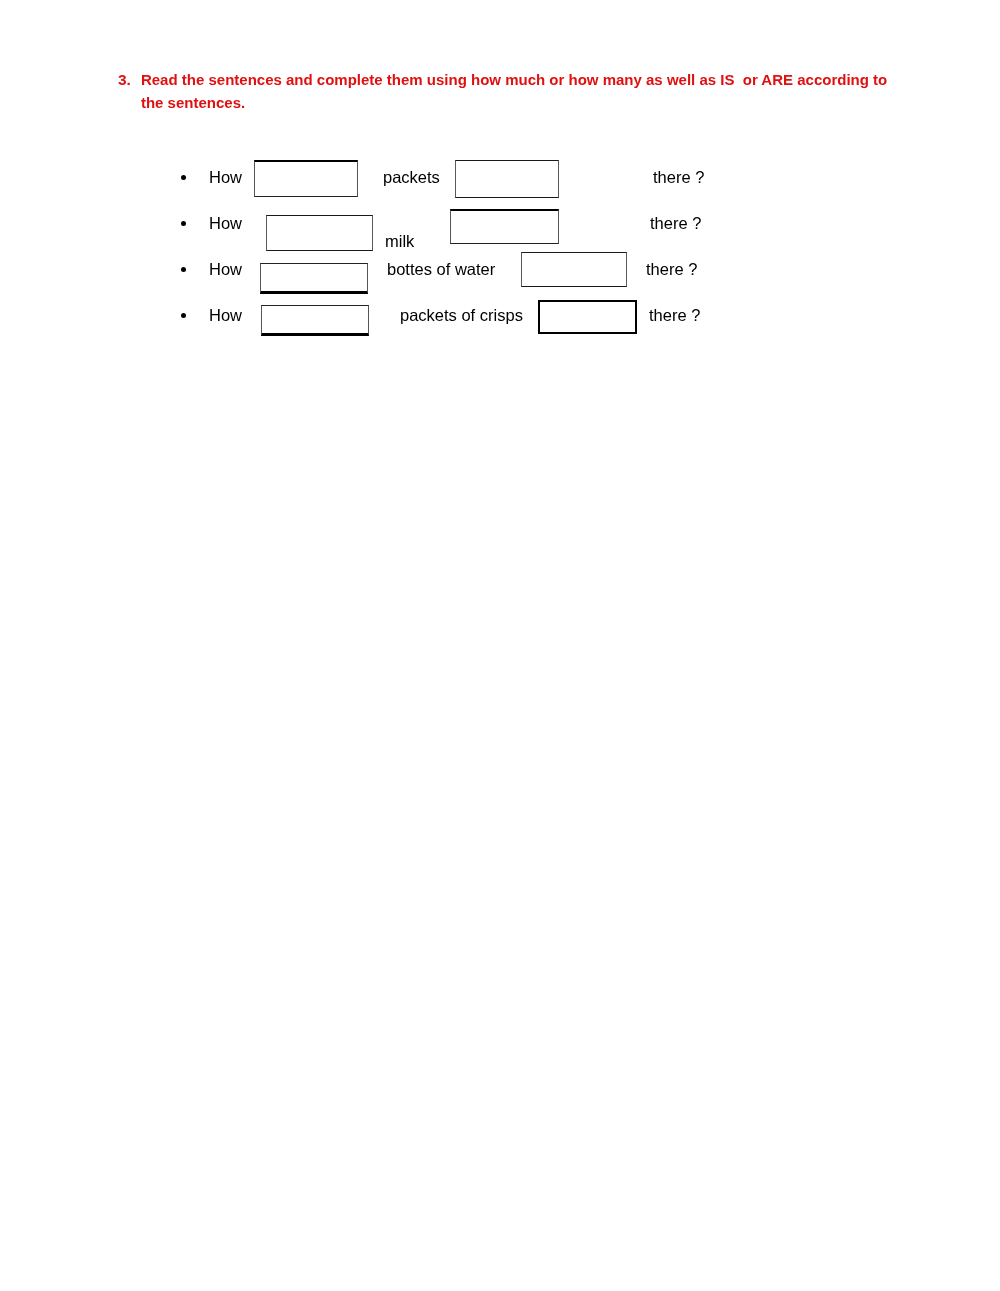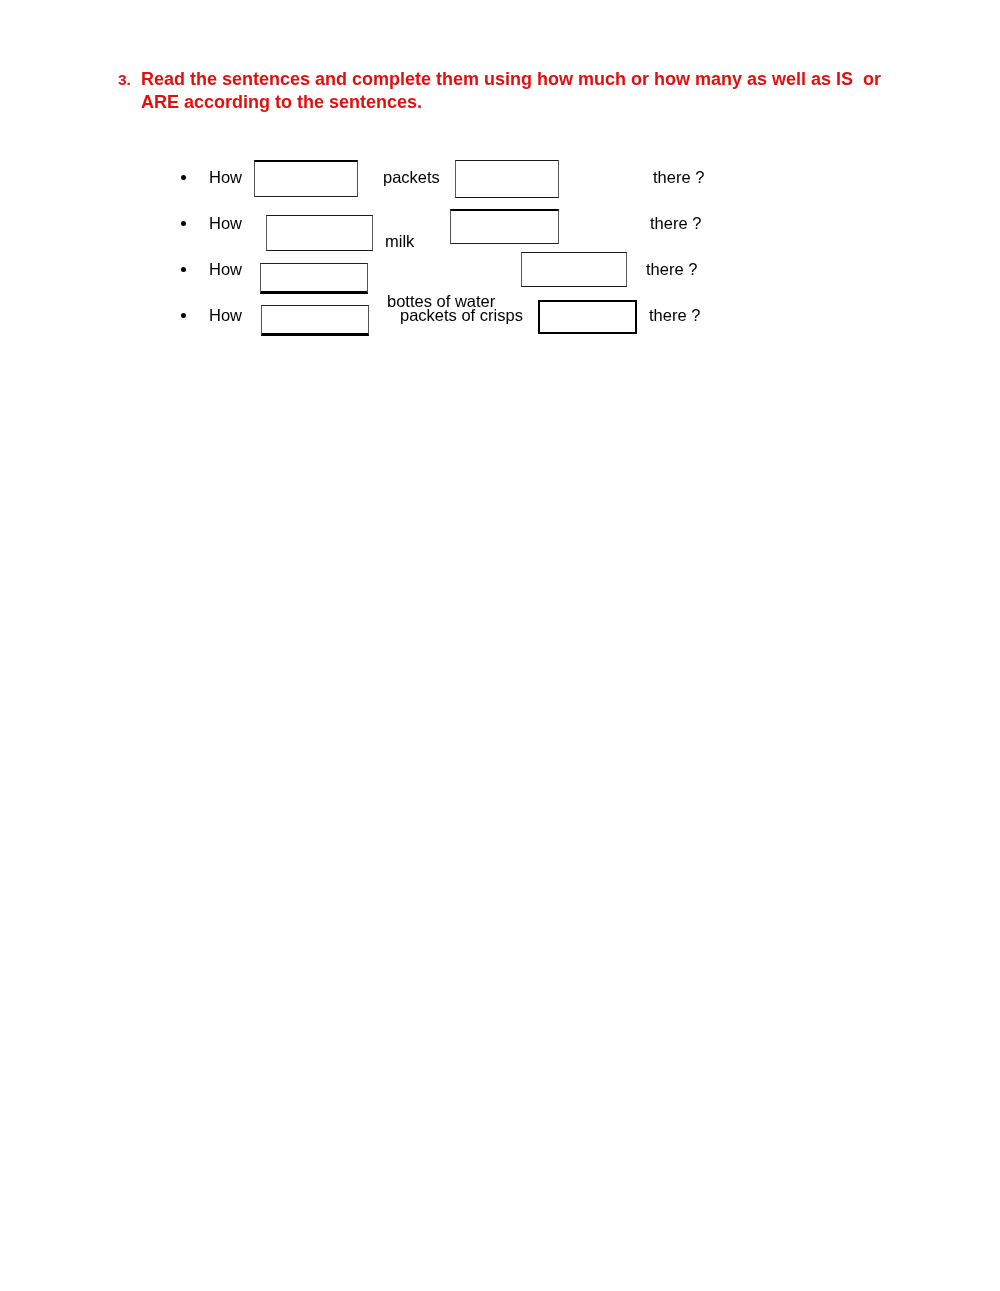--- a/index.html
+++ b/index.html
@@ -31,21 +31,21 @@
     gap: 10px;
   }
   .instruction-number {
     font-size: 15.5px;
     font-weight: bold;
     color: #e01010;
     line-height: 23px;
     white-space: nowrap;
   }
   .instruction-text {
-    font-size: 18px;
+    font-size: 15px;
     font-weight: bold;
     color: #e01010;
     line-height: 23px;
     white-space: pre-wrap;
   }
 
   
   .line {
     position: absolute;
     display: flex;
@@ -120,21 +120,21 @@
   <div class="answerbox heavy-top" style="left:450px; top:209px; width:109px; height:35px;"></div>
   <div class="line" style="left:650px; top:213px;">
     <span class="word">there ?</span>
   </div>
 
   <div class="bullet" style="left:181px; top:267px;"></div>
   <div class="line" style="left:209px; top:259px;">
     <span class="word">How</span>
   </div>
   <div class="answerbox heavy-bottom" style="left:260px; top:263px; width:108px; height:31px;"></div>
-  <div class="line" style="left:387px; top:259px;margin-top:32px;">
+  <div class="line" style="left:387px; top:259px;">
     <span class="word">bottes of water</span>
   </div>
   <div class="answerbox" style="left:521px; top:252px; width:106px; height:35px;"></div>
   <div class="line" style="left:646px; top:259px;">
     <span class="word">there ?</span>
   </div>
 
   <div class="bullet" style="left:181px; top:313px;"></div>
   <div class="line" style="left:209px; top:305px;">
     <span class="word">How</span>

